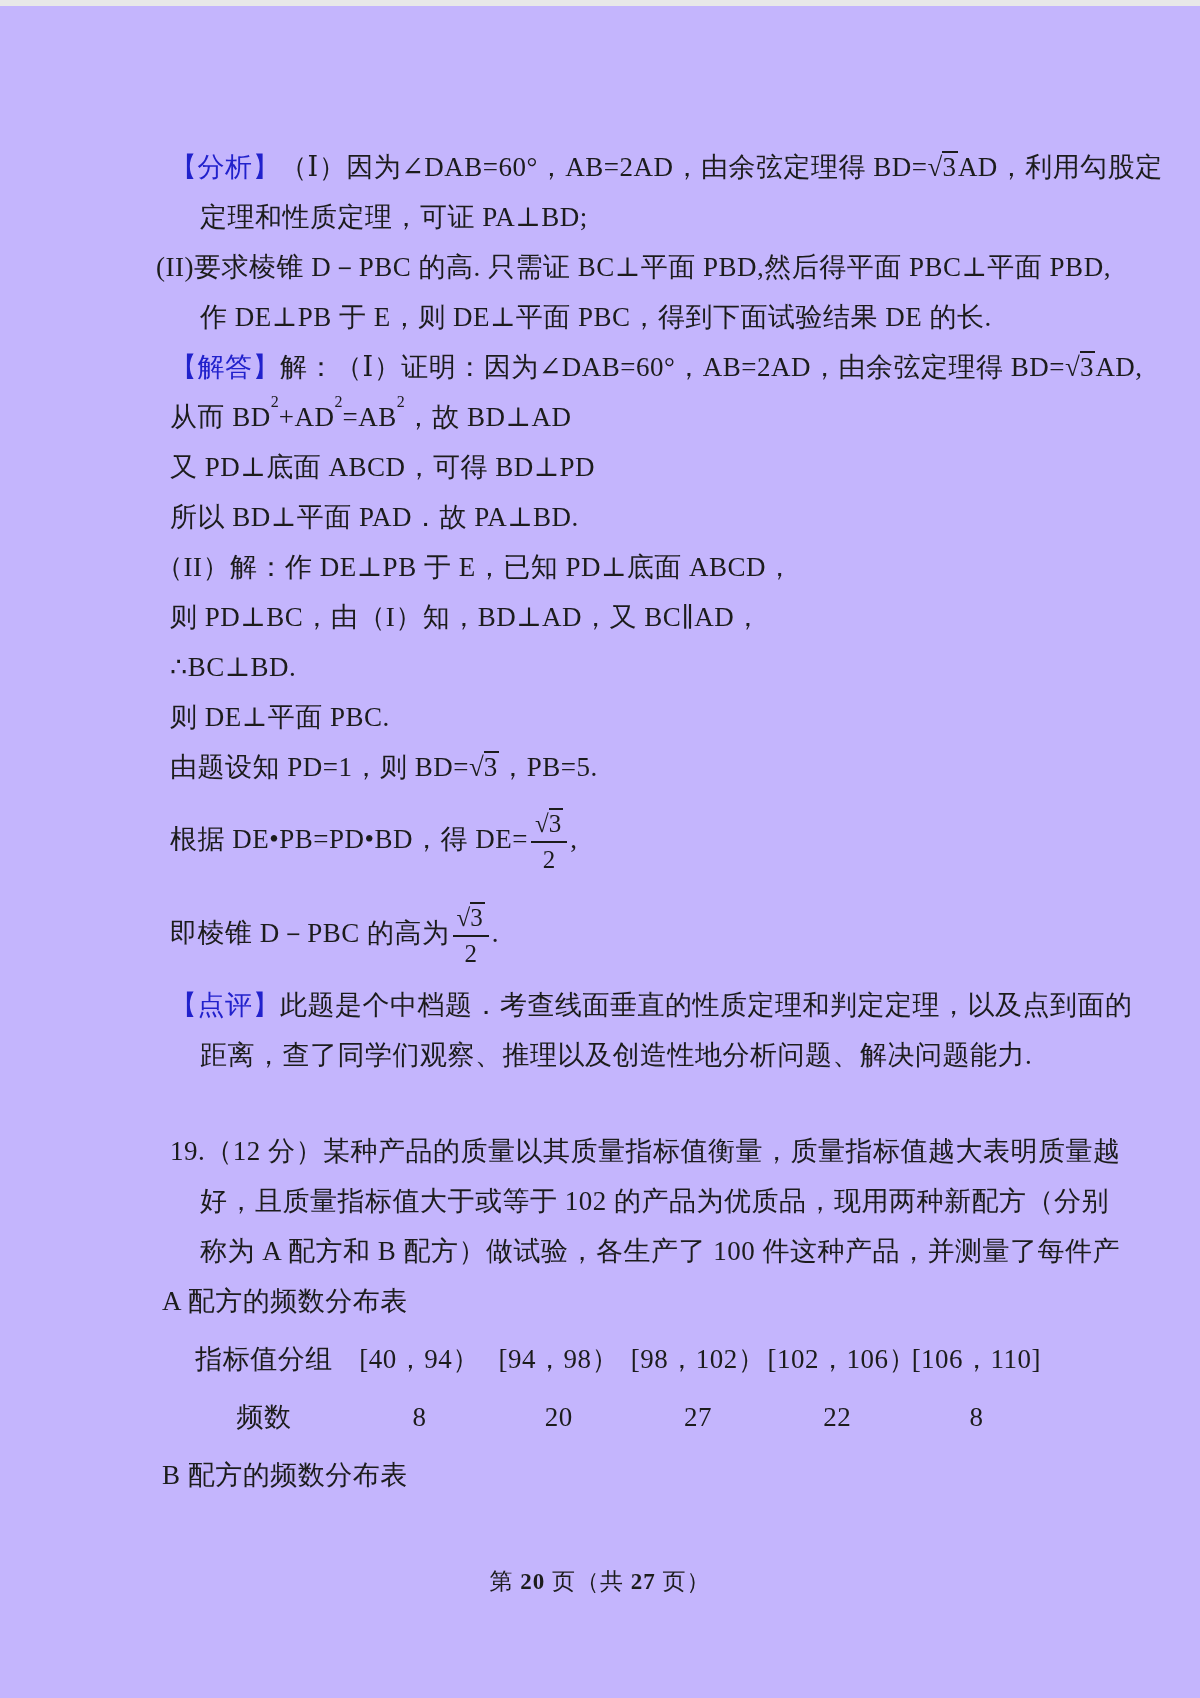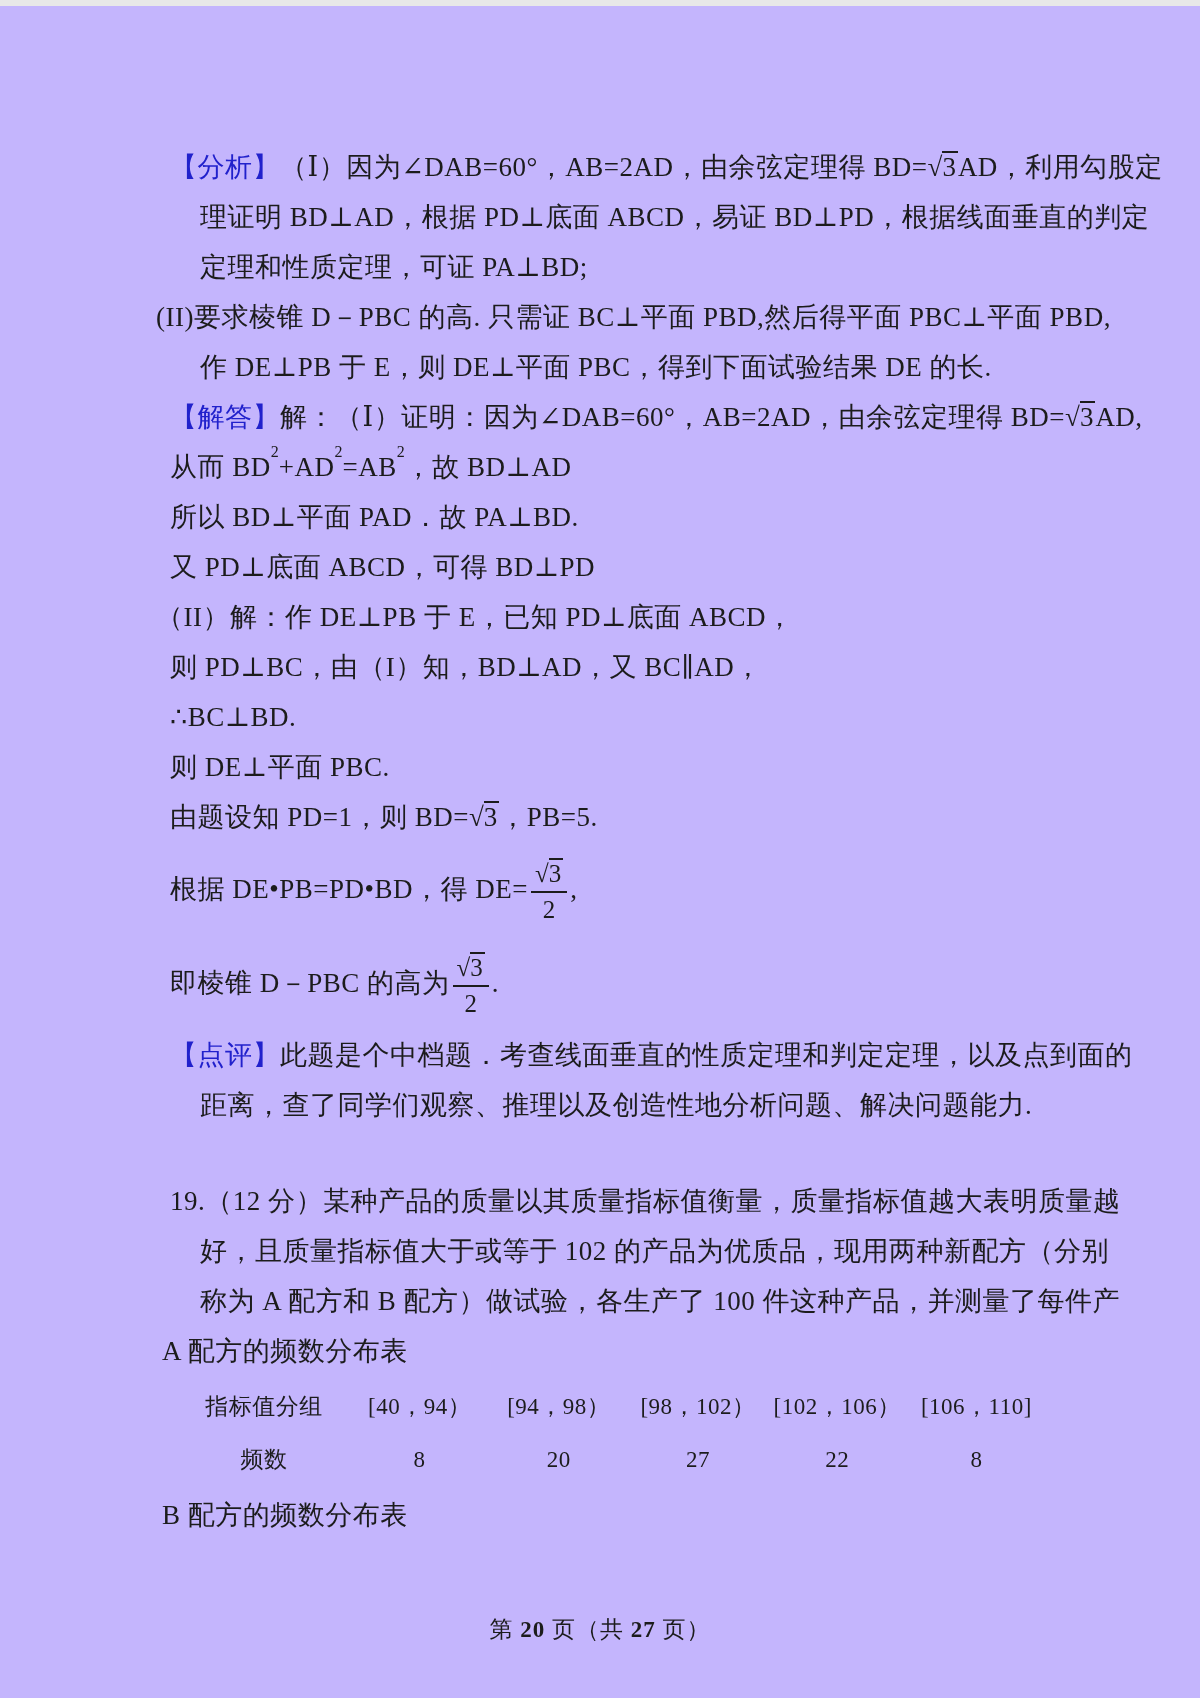--- a/index.html
+++ b/index.html
@@ -21,42 +21,41 @@
   .sqrt .rc{display:inline-block;border-top:2px solid currentColor;padding:0 2px 0 0;line-height:1.1;}
   .frac{display:inline-block;vertical-align:middle;text-align:center;margin:0 3px;letter-spacing:0;}
   .frac .num{display:block;border-bottom:2px solid currentColor;padding:0 4px 2px 4px;font-size:25px;line-height:1.15;}
   .frac .den{display:block;font-size:25px;line-height:1.25;padding-top:1px;}
   .i1{margin-left:30px;}
   .in{margin-left:-14px;}
   .ia{margin-left:-8px;}
   .gap-top{margin-top:46px;}
   b{font-weight:bold;}
   table.freq{border-collapse:collapse;margin:4px 0 4px 8px;width:868px;table-layout:fixed;}
-  table.freq td{font-size:23px;text-align:center;padding:11px 0;border:none;white-space:nowrap;letter-spacing:0.5px;}
+  table.freq td{font-size:27px;text-align:center;padding:11px 0;border:none;white-space:nowrap;letter-spacing:0.5px;}
   table.freq td.grp{width:172px;}
   .footer{
-    position:absolute;left:0;top:1608px;width:100%;text-align:center;
+    position:absolute;left:0;top:1560px;width:100%;text-align:center;
     font-size:23px;color:#1c1c1c;letter-spacing:1px;
   }
 </style>
 </head>
 <body>
 
 <div class="page">
 
   <div class="line i0"><span class="blabel">【分析】</span><span>（Ⅰ）因为∠DAB=60°，AB=2AD，由余弦定理得 BD=</span><span class="sqrt"><span class="rs">√</span><span class="rc">3</span></span><span>AD，利用勾股定</span></div>
-  <div class="line i1"><span>理证明 BD⊥AD，根据 PD⊥底面 ABCD，易证 BD⊥PD，根据线面垂直的判定</span></div>
   <div class="line i1"><span>定理和性质定理，可证 PA⊥BD;</span></div>
   <div class="line in"><span>(II)要求棱锥 D－PBC 的高. 只需证 BC⊥平面 PBD,然后得平面 PBC⊥平面 PBD,</span></div>
   <div class="line i1"><span>作 DE⊥PB 于 E，则 DE⊥平面 PBC，得到下面试验结果 DE 的长.</span></div>
 
   <div class="line i0"><span class="blabel">【解答】</span><span>解：（Ⅰ）证明：因为∠DAB=60°，AB=2AD，由余弦定理得 BD=</span><span class="sqrt"><span class="rs">√</span><span class="rc">3</span></span><span>AD,</span></div>
   <div class="line i0"><span>从而 BD</span><sup>2</sup><span>+AD</span><sup>2</sup><span>=AB</span><sup>2</sup><span>，故 BD⊥AD</span></div>
+  <div class="line i0"><span>又 PD⊥底面 ABCD，可得 BD⊥PD</span></div>
   <div class="line i0"><span>所以 BD⊥平面 PAD．故 PA⊥BD.</span></div>
-  <div class="line i0"><span>又 PD⊥底面 ABCD，可得 BD⊥PD</span></div>
   <div class="line in"><span>（II）解：作 DE⊥PB 于 E，已知 PD⊥底面 ABCD，</span></div>
   <div class="line i0"><span>则 PD⊥BC，由（I）知，BD⊥AD，又 BC∥AD，</span></div>
   <div class="line i0"><span>∴BC⊥BD.</span></div>
   <div class="line i0"><span>则 DE⊥平面 PBC.</span></div>
   <div class="line i0"><span>由题设知 PD=1，则 BD=</span><span class="sqrt"><span class="rs">√</span><span class="rc">3</span></span><span>，PB=5.</span></div>
   <div class="line i0 tall"><span>根据 DE•PB=PD•BD，得 DE=</span><span class="frac"><span class="num"><span class="sqrt"><span class="rs">√</span><span class="rc">3</span></span></span><span class="den">2</span></span><span>,</span></div>
   <div class="line i0 tall"><span>即棱锥 D－PBC 的高为</span><span class="frac"><span class="num"><span class="sqrt"><span class="rs">√</span><span class="rc">3</span></span></span><span class="den">2</span></span><span>.</span></div>
 
   <div class="line i0"><span class="blabel">【点评】</span><span>此题是个中档题．考查线面垂直的性质定理和判定定理，以及点到面的</span></div>
   <div class="line i1"><span>距离，查了同学们观察、推理以及创造性地分析问题、解决问题能力.</span></div>

